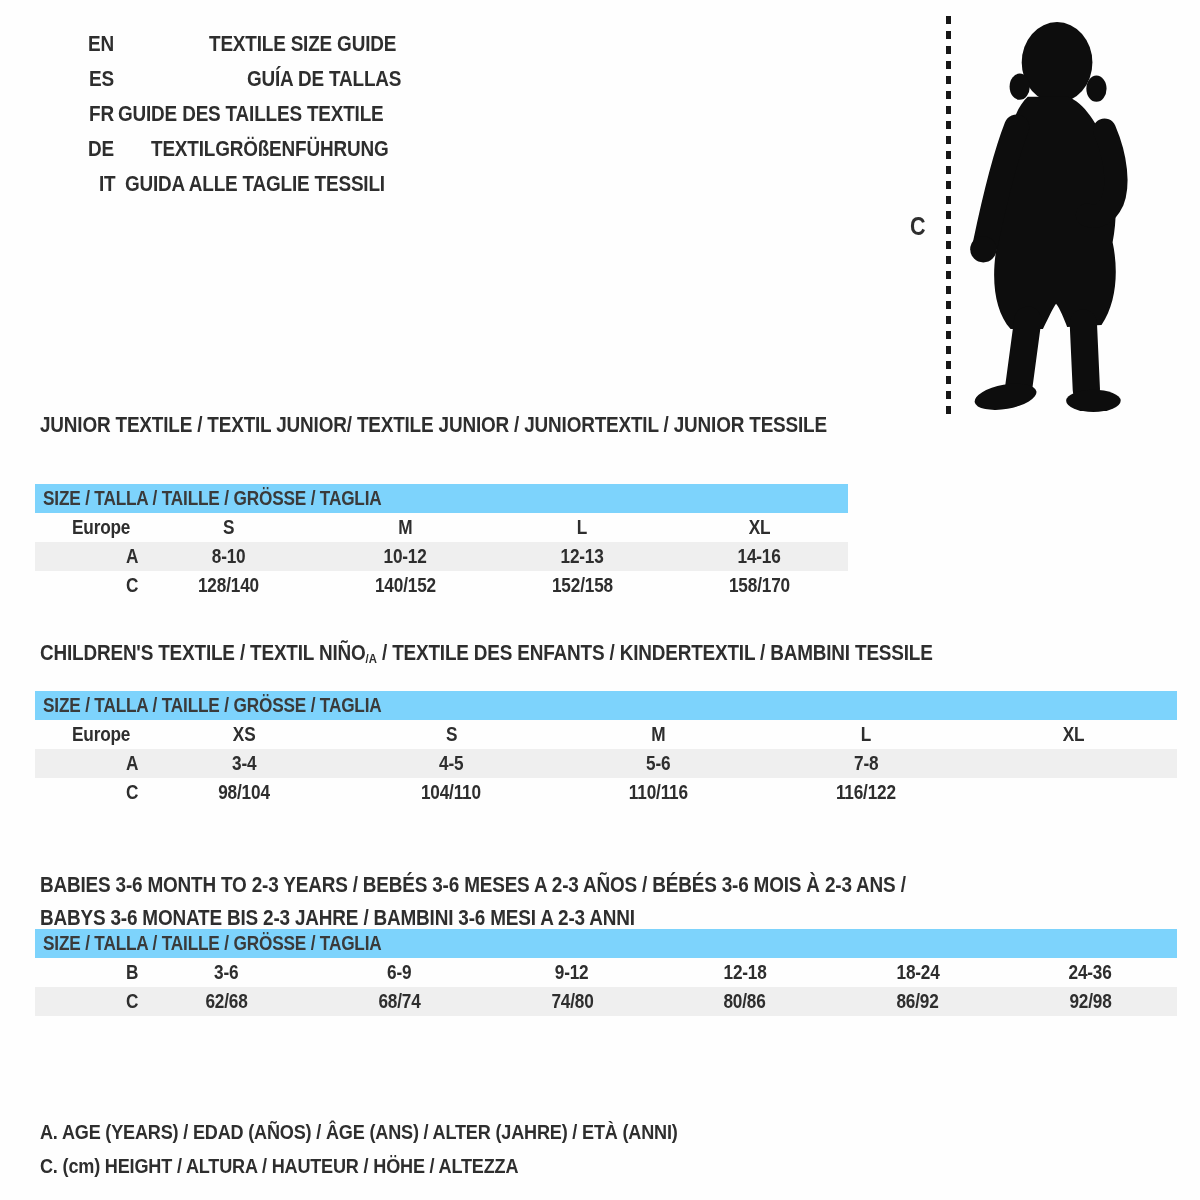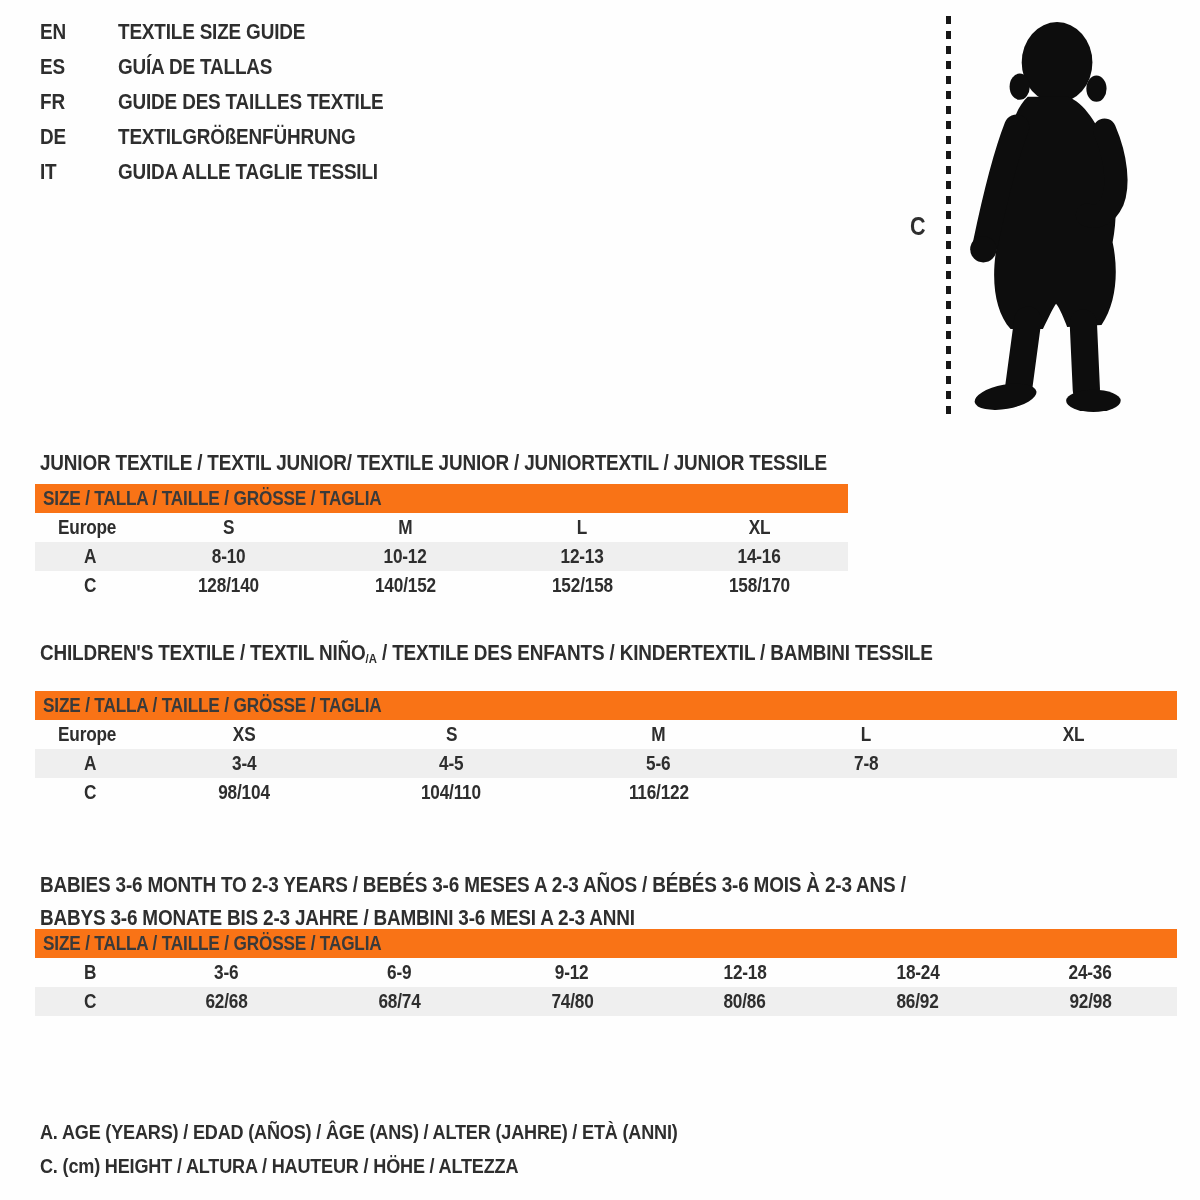--- a/index.html
+++ b/index.html
@@ -8,51 +8,51 @@
     width:1200px;height:1200px;
     background:#fefefe;
     font-family:"Liberation Sans",sans-serif;
     color:#2e2e2e;
     overflow:hidden;
   }
   
   .cond{display:inline-block;transform:scaleX(0.86);transform-origin:0 50%;white-space:nowrap;letter-spacing:-0.2px;}
 
   
-  .langs{position:absolute;left:40px;top:14px;}
+  .langs{position:absolute;left:40px;top:26px;text-align:right;}
   .lang-row{display:grid;grid-template-columns:78px auto;height:35px;line-height:35px;font-size:22px;font-weight:700;}
 
   
   .measure-line{
     position:absolute;left:946px;top:16px;width:5px;height:399px;
     background:repeating-linear-gradient(to bottom,#161616 0 8px,transparent 8px 15px);
   }
   .measure-label{position:absolute;left:910px;top:212px;font-size:25px;font-weight:700;}
   .toddler{position:absolute;left:963px;top:14px;}
 
   
   .sec-title{position:absolute;left:40px;font-size:22px;font-weight:700;line-height:24px;}
   .sub{font-size:0.6em;vertical-align:-0.25em;letter-spacing:0;}
 
   
   .tbl{position:absolute;left:35px;font-size:20px;font-weight:700;}
   .thead{
-    height:29px;line-height:29px;background:#f97316;color:#3a3a3a;
+    height:29px;line-height:29px;background:#7dd3fc;color:#3a3a3a;
     padding-left:8px;font-size:20px;
   }
   .trow{display:grid;height:29px;line-height:29px;}
   .g4{grid-template-columns:105px repeat(4,1fr);}
   .g5{grid-template-columns:105px repeat(5,1fr);}
   .g6{grid-template-columns:105px repeat(6,1fr);}
   .w-junior{width:813px;}
   .w-full{width:1142px;}
   .stripe{background:#efefef;}
   .cell{text-align:center;}
   .cell .cond{transform-origin:50% 50%;}
-  .cell.lbl{text-align:center;padding-left:8px;}
+  .cell.lbl{text-align:right;padding-left:8px;}
   .cell.lbl .cond{transform-origin:0 50%;}
 
   
   .foot{position:absolute;left:40px;top:1071px;margin-top:44px;}
   .foot-line{height:34px;line-height:34px;font-size:21px;font-weight:700;}
 </style>
 </head>
 <body>
 
 <div class="page">
@@ -105,21 +105,21 @@
 
     <path d="M139,115 C151,143 153,170 147,185 C141,198 131,203 122,199" stroke="#0d0d0d" stroke-width="23" stroke-linecap="round" fill="none"></path>
 
     <path d="M63,303 L54,370" stroke="#0d0d0d" stroke-width="27" stroke-linecap="round" fill="none"></path>
     <path d="M118,306 L121,372" stroke="#0d0d0d" stroke-width="27" stroke-linecap="round" fill="none"></path>
 
     <ellipse cx="41" cy="379" rx="31" ry="12" transform="rotate(-10 41 379)"></ellipse>
     <ellipse cx="128" cy="383" rx="27" ry="11"></ellipse>
   </svg>
 
-  <div class="sec-title" style="top:451px;">
+  <div class="sec-title" style="top:413px;">
     <span class="cond">JUNIOR TEXTILE / TEXTIL JUNIOR/ TEXTILE JUNIOR / JUNIORTEXTIL / JUNIOR TESSILE</span>
   </div>
   <div class="tbl w-junior" style="top:484px;">
     <div class="thead"><span class="cond">SIZE / TALLA / TAILLE / GRÖSSE / TAGLIA</span></div>
     <div class="trow g4">
       <span class="cell lbl"><span class="cond">Europe</span></span>
       <span class="cell"><span class="cond">S</span></span>
       <span class="cell"><span class="cond">M</span></span>
       <span class="cell"><span class="cond">L</span></span>
       <span class="cell"><span class="cond">XL</span></span>
@@ -157,20 +157,21 @@
       <span class="cell lbl"><span class="cond">A</span></span>
       <span class="cell"><span class="cond">3-4</span></span>
       <span class="cell"><span class="cond">4-5</span></span>
       <span class="cell"><span class="cond">5-6</span></span>
       <span class="cell"><span class="cond">7-8</span></span>
     </div>
     <div class="trow g5">
       <span class="cell lbl"><span class="cond">C</span></span>
       <span class="cell"><span class="cond">98/104</span></span>
       <span class="cell"><span class="cond">104/110</span></span>
+      <span class="cell"><span class="cond">110/116</span></span>
       <span class="cell"><span class="cond">116/122</span></span>
     </div>
   </div>
 
   <div class="sec-title" style="top:849px;line-height:33px;margin-top:19px;">
     <span class="cond">BABIES 3-6 MONTH TO 2-3 YEARS / BEBÉS 3-6 MESES A 2-3 AÑOS / BÉBÉS 3-6 MOIS À 2-3 ANS /</span><br>
     <span class="cond">BABYS 3-6 MONATE BIS 2-3 JAHRE / BAMBINI 3-6 MESI A 2-3 ANNI</span>
   </div>
   <div class="tbl w-full" style="top:929px;">
     <div class="thead"><span class="cond">SIZE / TALLA / TAILLE / GRÖSSE / TAGLIA</span></div>

